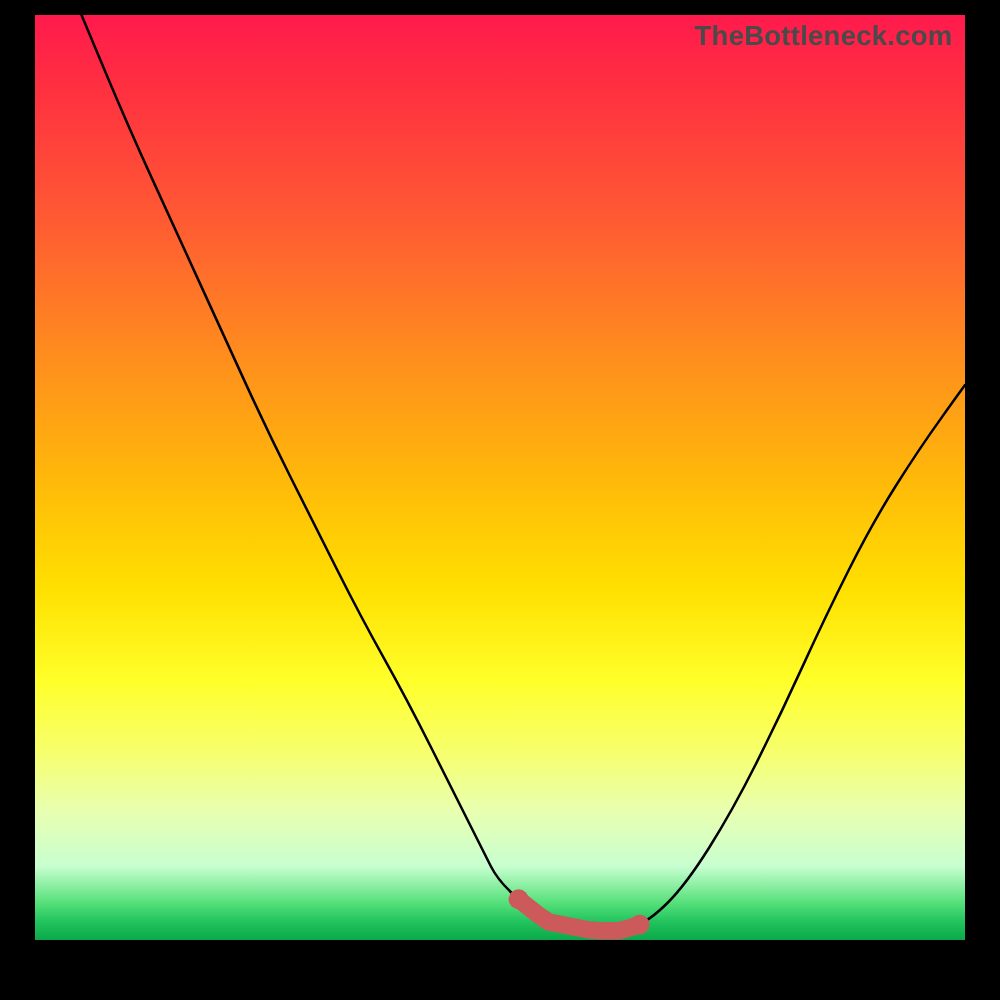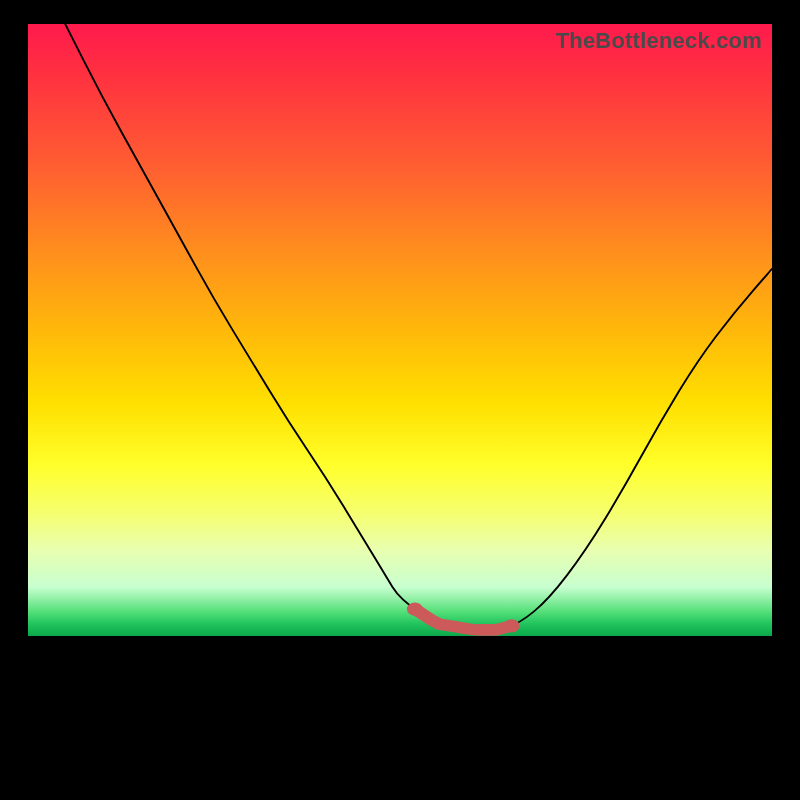--- a/index.html
+++ b/index.html
@@ -6,23 +6,23 @@
   html, body { width: 800px; height: 800px; overflow: hidden; background: #000; }
   .frame {
     position: relative;
     width: 800px;
     height: 800px;
     background: #000;
   }
   .plot {
     position: absolute;
     left: 28px;
-    top: 24px;
+    top: 12px;
     width: 744px;
-    height: 612px;
+    height: 740px;
     background: linear-gradient(to bottom,
       #ff1a4d 0%,
       #ff3040 8%,
       #ff5a33 22%,
       #ff8a1f 36%,
       #ffb80a 50%,
       #ffe000 62%,
       #ffff2a 72%,
       #f6ff70 80%,
       #e8ffb0 86%,

